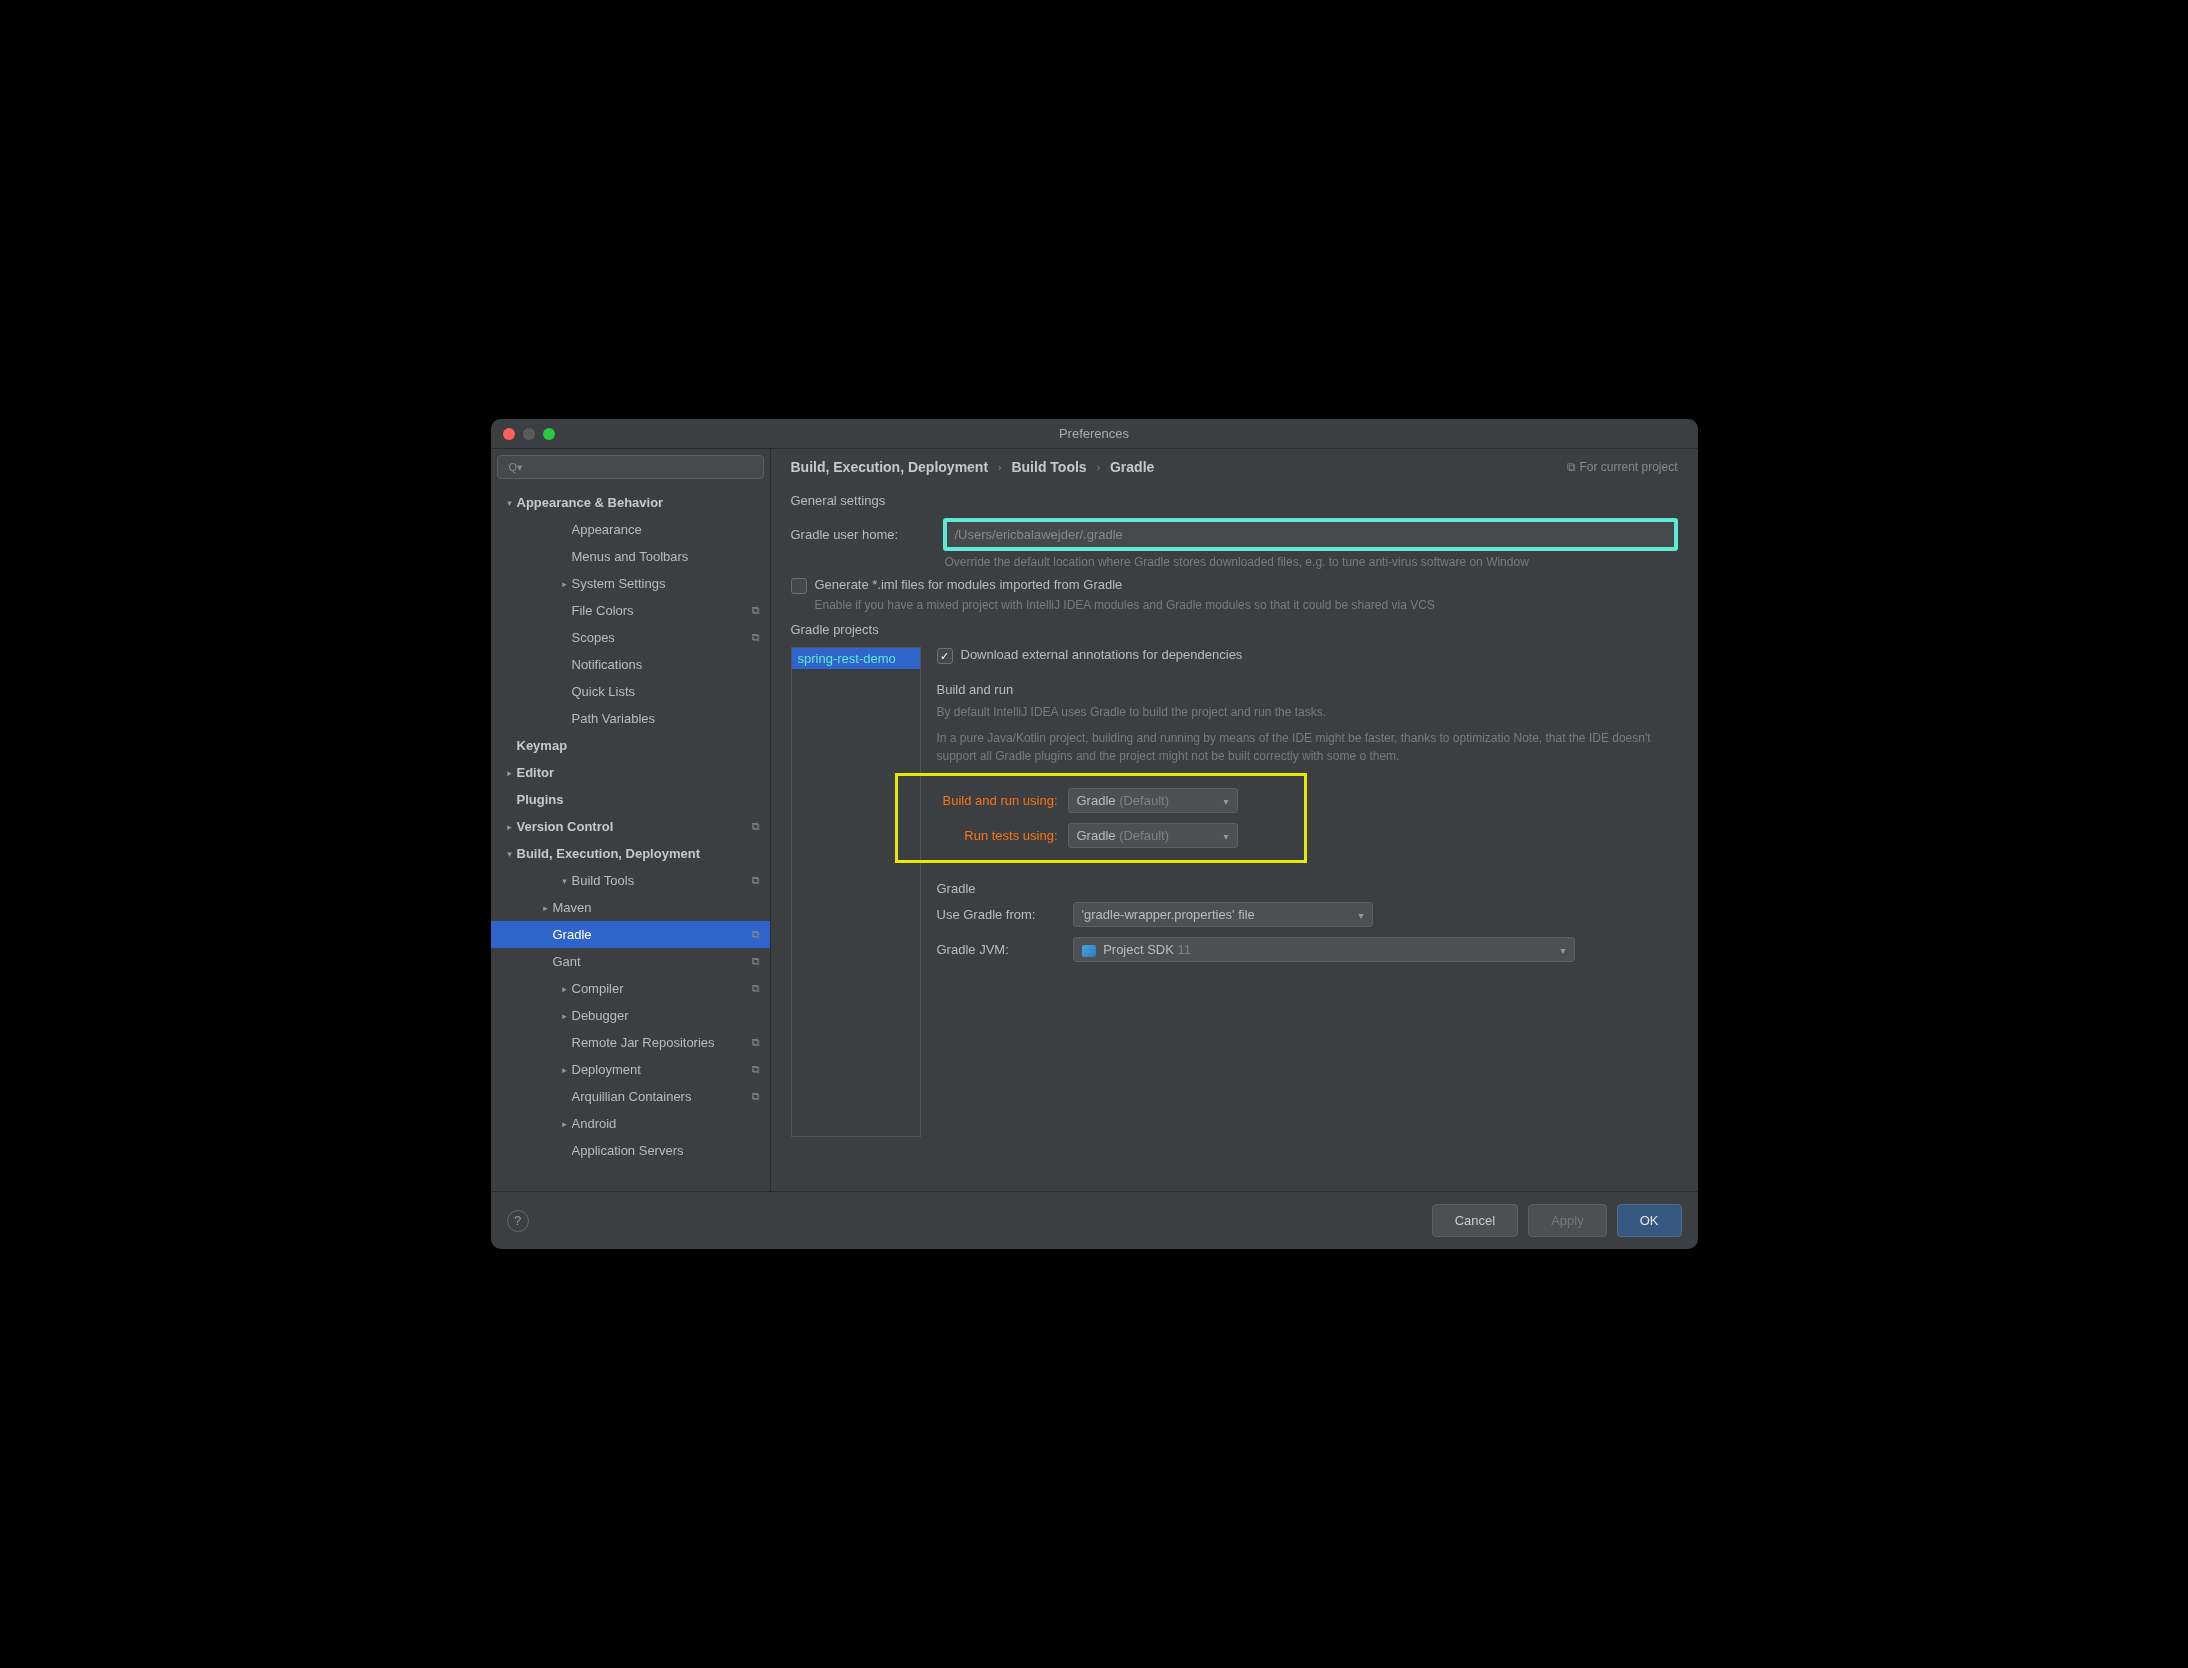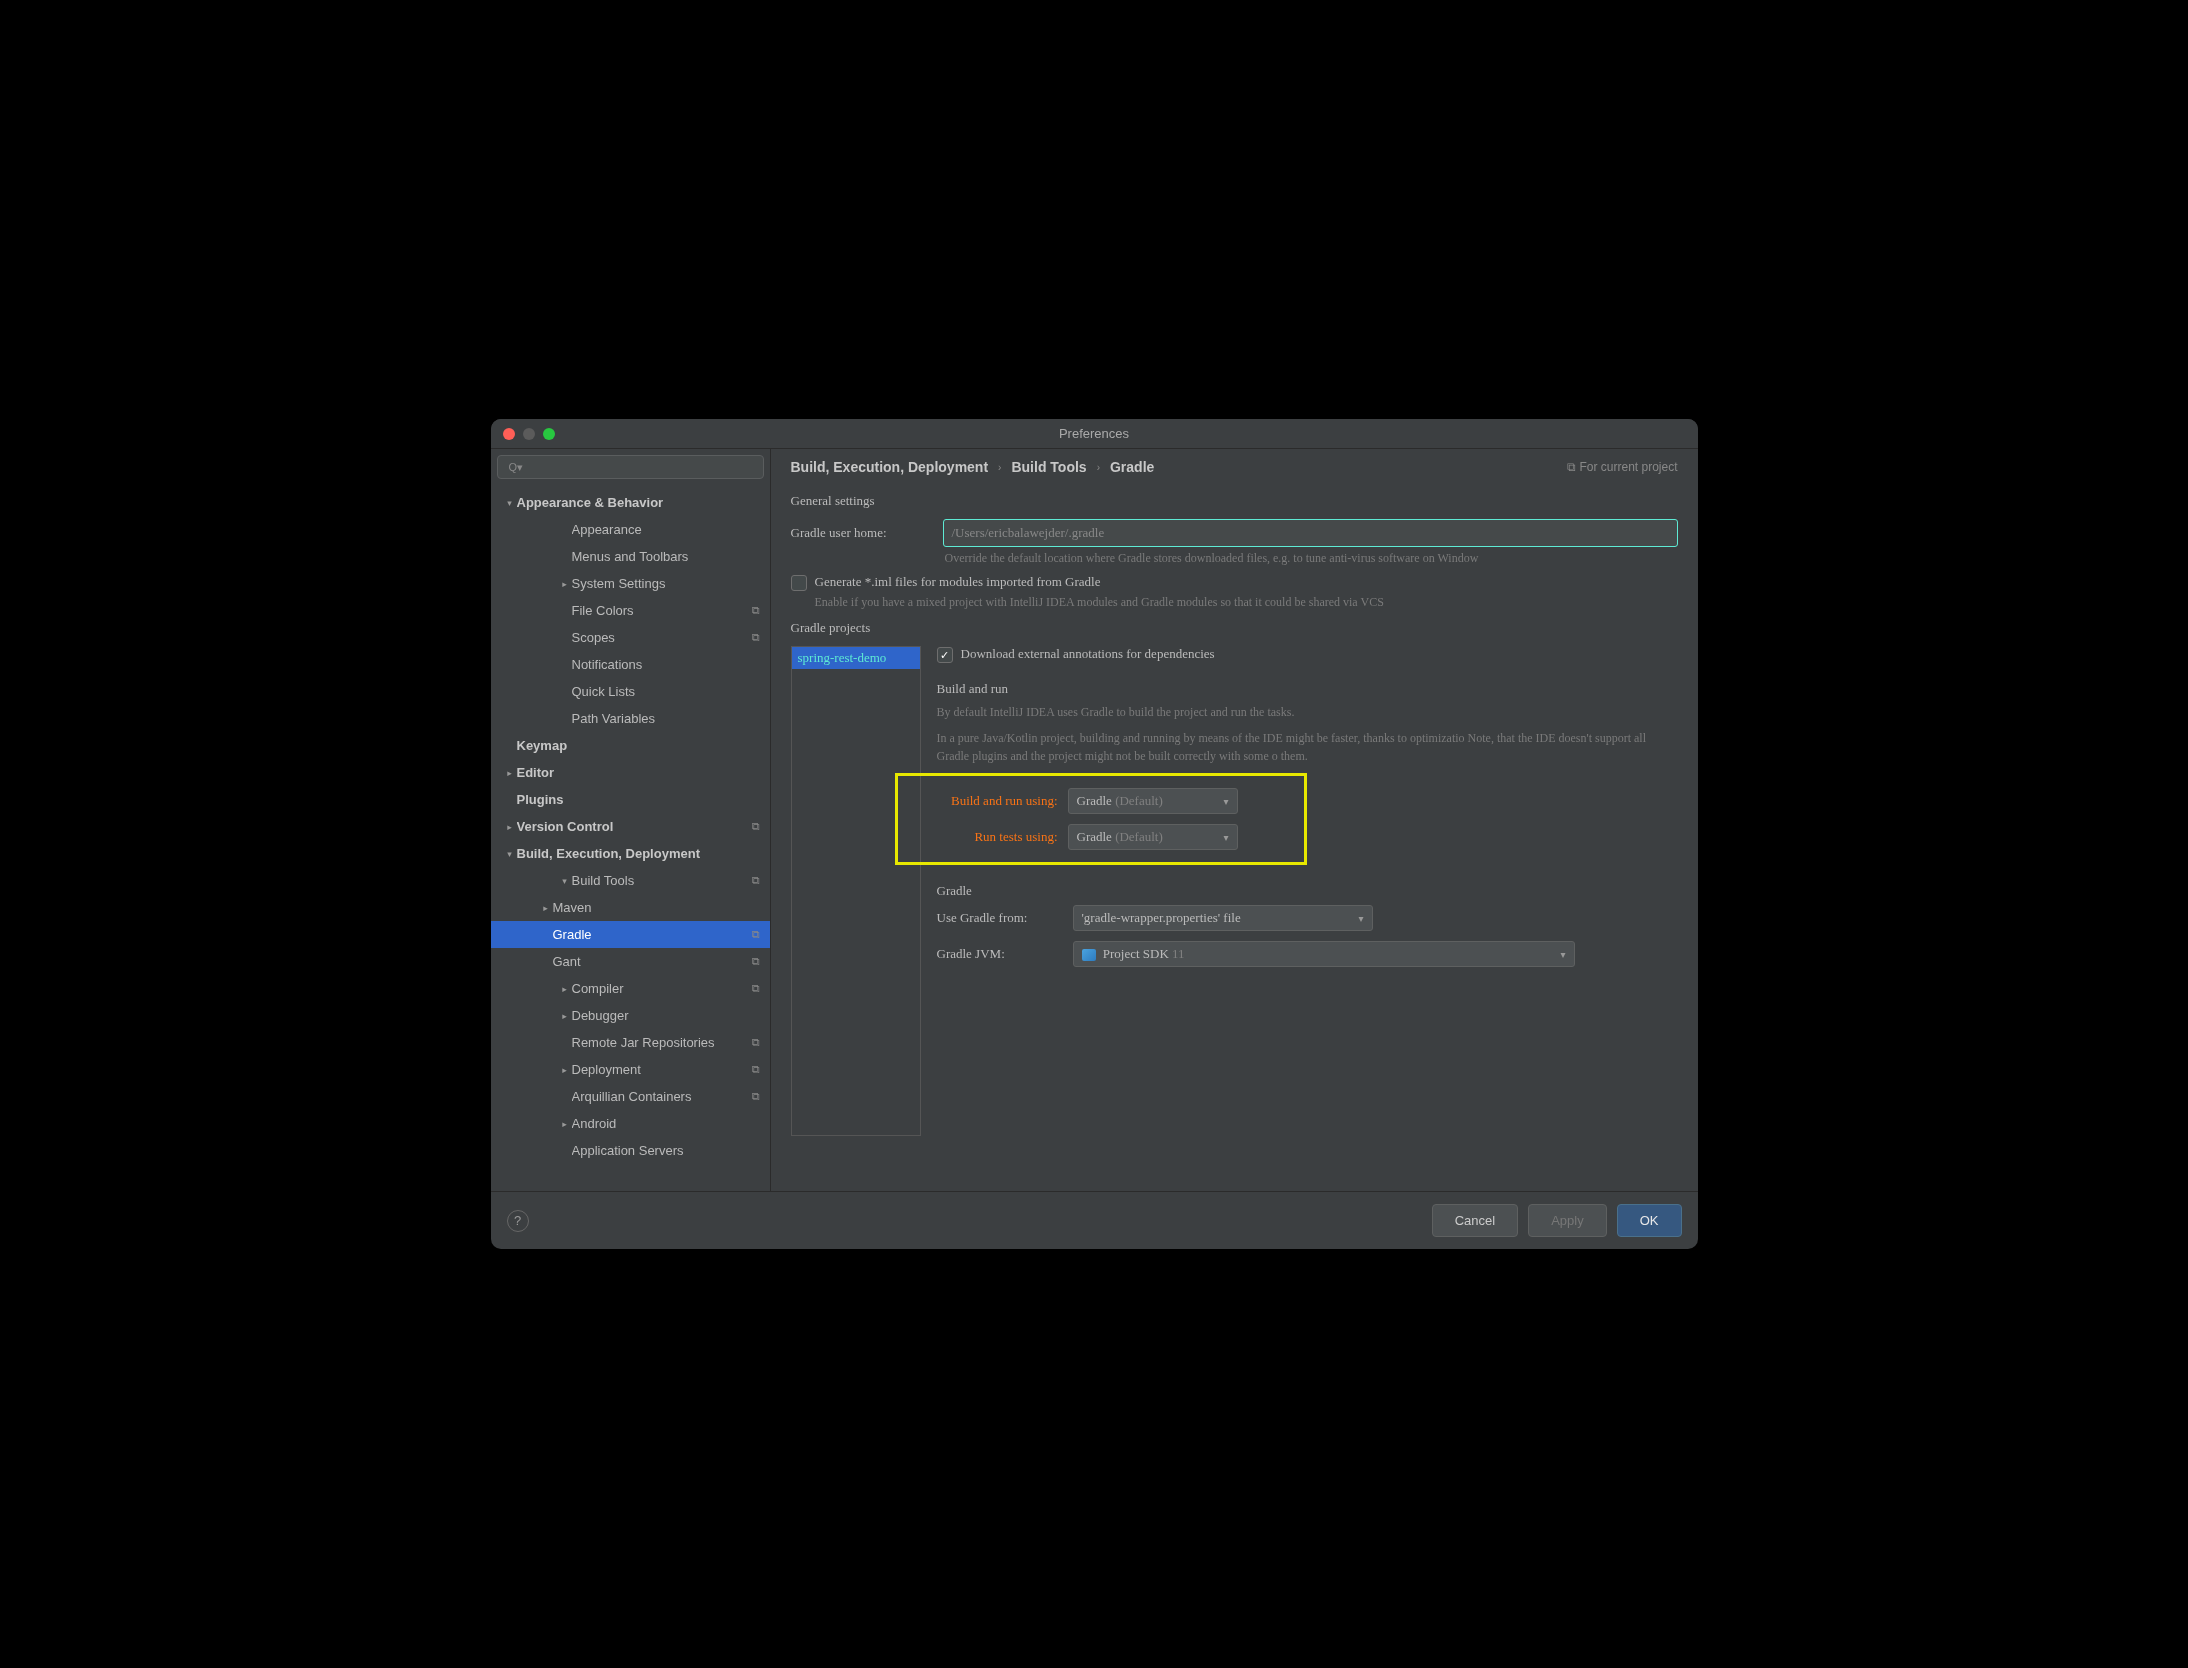--- a/index.html
+++ b/index.html
@@ -114,28 +114,27 @@
   align-items: center;
   gap: 10px;
 }
 .bc-item { font-weight: 600; color: #c8c8c8; font-size: 14px; }
 .bc-sep { color: #888; font-size: 10px; }
 .header .scope { margin-left: auto; color: #888; font-size: 12px; display: flex; align-items: center; gap: 4px; }
 .content {
   flex: 1;
   padding: 0 20px 10px 20px;
   overflow: hidden;
-  font-family: Liberation Serif, serif;
 }
 .section-title { color: #bbb; margin: 8px 0 10px 0; font-size: 13px; }
 .row { display: flex; align-items: center; gap: 12px; margin-bottom: 4px; }
 .textfield {
   flex: 1;
   background: #45494a;
-  border: 1px solid #5eead4;
+  border: 4px solid #5eead4;
   border-radius: 3px;
   padding: 5px 8px;
   color: #888;
   font-size: 13px;
 }
 .hint { color: #7a7a7a; font-size: 12px; margin-bottom: 8px; margin-left: 154px; }
 .checkbox-row { display: flex; align-items: flex-start; gap: 8px; margin-bottom: 4px; }
 .checkbox {
   width: 16px; height: 16px;
   border: 1px solid #6e6e6e;

